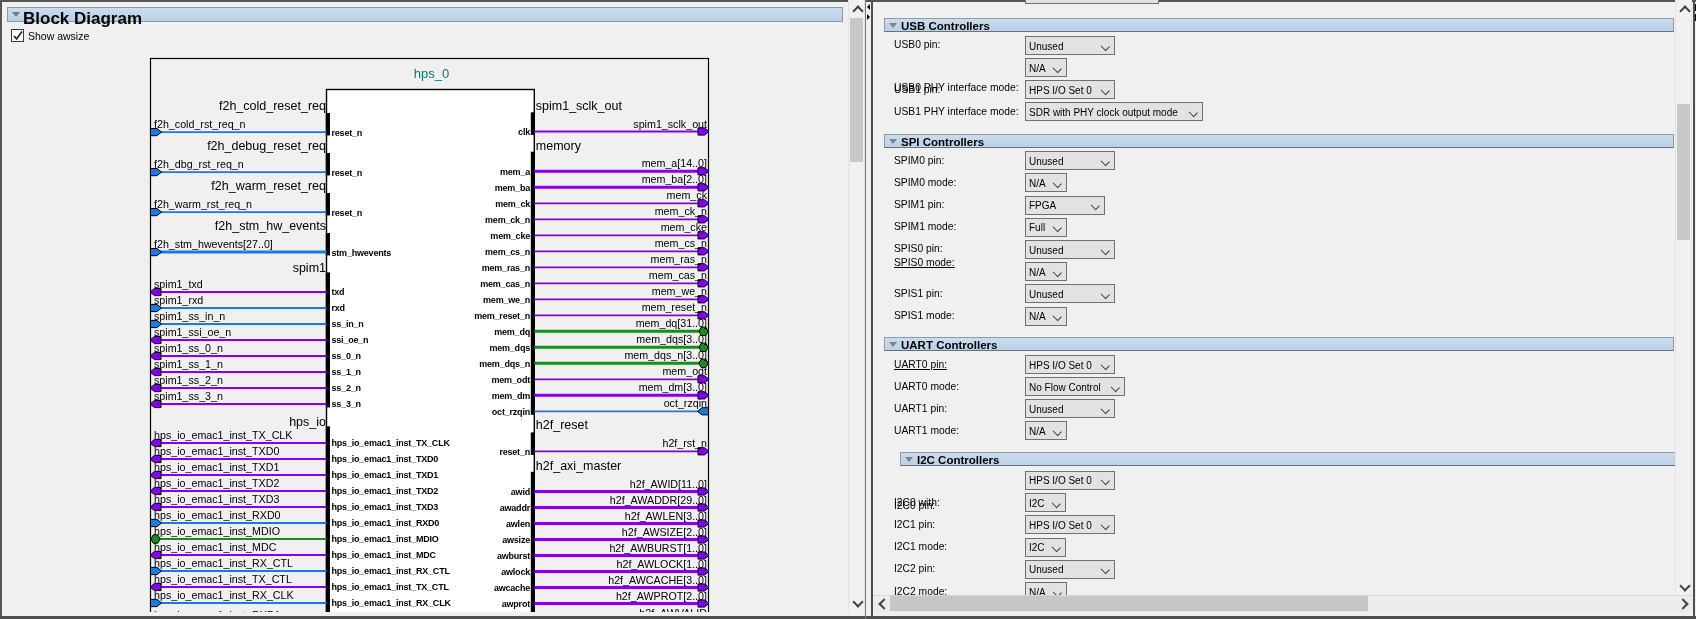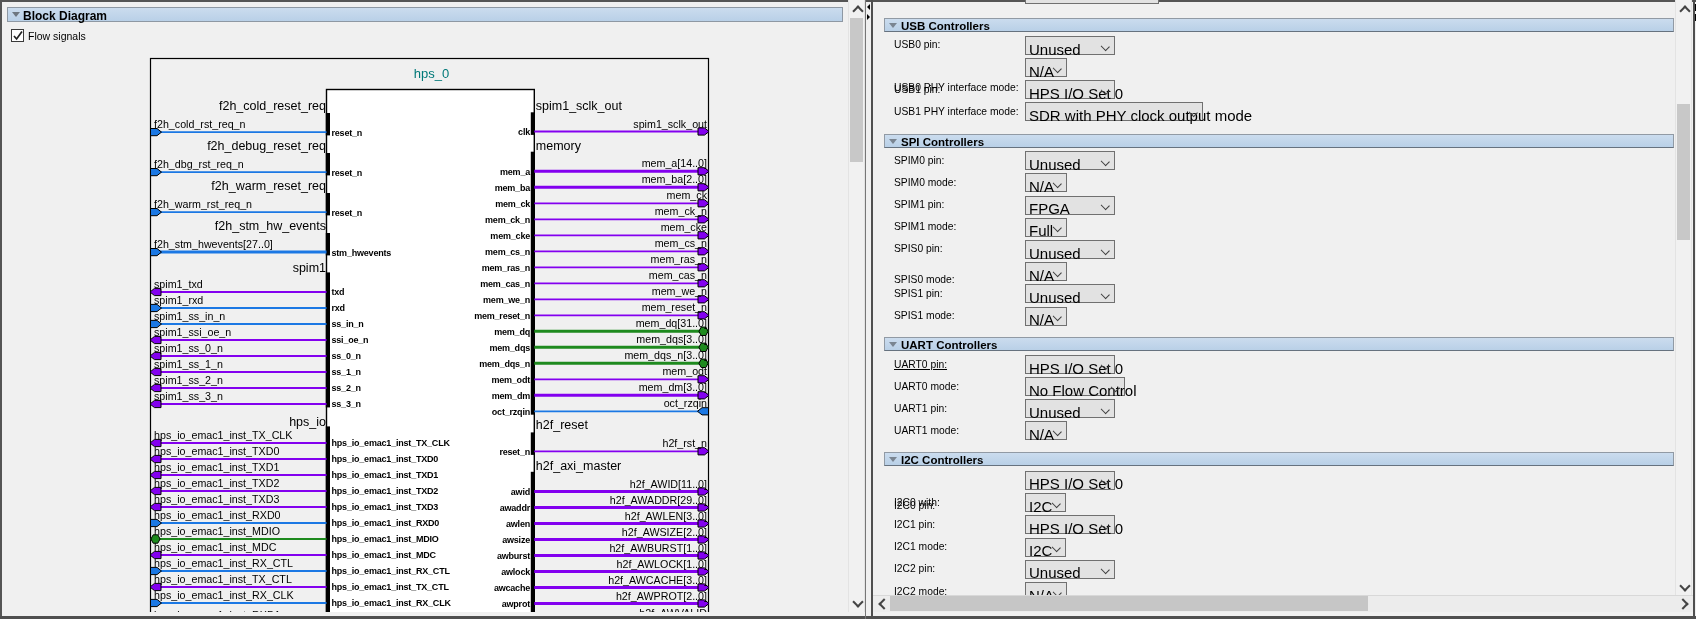--- a/index.html
+++ b/index.html
@@ -1,21 +1,21 @@
 <!DOCTYPE html>
 <html><head><meta charset="utf-8">
 <style>
 * { margin:0; padding:0; box-sizing:border-box; }
 html,body { width:1696px; height:619px; overflow:hidden; background:#f0f0f0;
   font-family:"Liberation Sans", sans-serif; position:relative; }
 .abs { position:absolute; }
 
 #bdhdr { position:absolute; left:7px; top:6.5px; width:835.5px; height:15px;
   background:linear-gradient(#cbdcee,#b9d0e7); border:1px solid #8e98a3; }
-#bdhdr b { position:absolute; left:15px; top:1.5px; font-size:12px; color:#000; }
+#bdhdr b { position:absolute; left:15px; top:1.5px; font-size:17px; color:#000; }
 #bdhdr .tri { position:absolute; left:3.5px; top:4.5px; width:0; height:0;
   border-left:4px solid transparent; border-right:4px solid transparent; border-top:5.5px solid #6e7780; }
 #cb { position:absolute; left:10.5px; top:29px; width:13px; height:13px; background:#fff;
   border:1.6px solid #3a3a3a; }
 #cb svg { position:absolute; left:0.2px; top:0.2px; }
 #cblbl { position:absolute; left:28px; top:30px; font-size:10.5px; color:#000; }
 
 .vtrack { position:absolute; background:#f1f1f1; border-left:1px solid #e3e3e3; border-right:1px solid #e3e3e3; }
 .thumbv { position:absolute; background:#c8c8c8; }
 .chev { }
@@ -27,40 +27,40 @@
 .leftc:before { transform:rotate(135deg); margin-left:3px; margin-top:1px; }
 .rightc:before{ transform:rotate(-45deg); margin-left:-1px; margin-top:1px; }
 
 .sect { position:absolute; left:884px; width:790px; height:14px;
   background:linear-gradient(#cbdcee,#b9d0e7); border:1px solid #919aa4; border-bottom-color:#66727f; }
 .sect b { position:absolute; left:16px; top:1px; font-size:11.5px; color:#000; }
 .sect .tri { position:absolute; left:4px; top:4px; width:0; height:0;
   border-left:4px solid transparent; border-right:4px solid transparent; border-top:5.5px solid #7a8591; }
 .lbl { position:absolute; left:894px; font-size:10.3px; line-height:11px; color:#000; }
 .dd { position:absolute; left:1025px; height:19px; background:#e2e2e2; border:1px solid #707070; }
-.dd span { position:absolute; left:3px; top:3.5px; font-size:15px; color:#000; white-space:nowrap; }
+.dd span { position:absolute; left:3px; top:3.5px; font-size:10px; color:#000; white-space:nowrap; }
 .dd .chev { position:absolute; right:5.5px; top:5.5px; width:6.5px; height:6.5px;
   border-right:1.7px solid #3f3f3f; border-bottom:1.7px solid #3f3f3f; transform:rotate(45deg) scale(1,0.85); }
 </style></head>
 <body>
 
 <div class="abs" style="left:0;top:0;width:1696px;height:1.5px;background:#555;"></div>
 <div class="abs" style="left:0;top:0;width:2px;height:619px;background:#555;"></div>
 <div class="abs" style="left:0;top:616px;width:1696px;height:3px;background:#4f4f4f;"></div>
 
 <div id="bdhdr">
     <span class="tri"></span>
     <b>Block Diagram</b>
   </div>
 <div id="cb">
     <svg width="12" height="12" viewBox="0 0 12 12">
       <path d="M2 6 L4.6 9 L10 1.5" stroke="#222" stroke-width="1.7" fill="none"></path>
     </svg>
   </div>
-<div id="cblbl">Flow signals</div>
+<div id="cblbl">Show awsize</div>
 <svg width="848" height="612" viewBox="0 0 848 612" style="position:absolute;left:0;top:0;">
 <rect x="150.5" y="58.5" width="558.0" height="600" fill="none" stroke="#000" stroke-width="1.2"></rect>
 <rect x="326.5" y="89.5" width="207.79999999999995" height="560" fill="#ffffff" stroke="#000" stroke-width="1.4"></rect>
 <text x="431.5" y="77.5" text-anchor="middle" font-size="13" fill="#007878">hps_0</text>
 <rect x="325.8" y="113" width="4.2" height="22.400000000000006" fill="#000"></rect>
 <rect x="325.8" y="153" width="4.2" height="22.400000000000006" fill="#000"></rect>
 <rect x="325.8" y="193" width="4.2" height="22.400000000000006" fill="#000"></rect>
 <rect x="325.8" y="233" width="4.2" height="22.400000000000006" fill="#000"></rect>
 <rect x="325.8" y="272.4" width="4.2" height="135.0" fill="#000"></rect>
 <rect x="325.8" y="426.4" width="4.2" height="187.60000000000002" fill="#000"></rect>
@@ -321,35 +321,35 @@
 <div class="dd" style="top:151.2px;width:90px;">
     <span>Unused</span>
     <i class="chev"></i>
   </div>
 <div class="lbl" style="top:176.79999999999998px;">SPIM0 mode:</div>
 <div class="dd" style="top:173.39999999999998px;width:42px;">
     <span>N/A</span>
     <i class="chev"></i>
   </div>
 <div class="lbl" style="top:199.0px;">SPIM1 pin:</div>
-<div class="dd" style="top:195.6px;width:90px;">
+<div class="dd" style="top:195.6px;width:80px;">
     <span>FPGA</span>
     <i class="chev"></i>
   </div>
 <div class="lbl" style="top:221.2px;">SPIM1 mode:</div>
 <div class="dd" style="top:217.79999999999998px;width:42px;">
     <span>Full</span>
     <i class="chev"></i>
   </div>
 <div class="lbl" style="top:243.4px;">SPIS0 pin:</div>
 <div class="dd" style="top:240.0px;width:90px;">
     <span>Unused</span>
     <i class="chev"></i>
   </div>
-<div class="lbl" style="top:274px;">SPIS0 mode:</div>
+<div class="lbl" style="top:257px;text-decoration:underline;">SPIS0 mode:</div>
 <div class="dd" style="top:262.2px;width:42px;">
     <span>N/A</span>
     <i class="chev"></i>
   </div>
 <div class="lbl" style="top:287.79999999999995px;">SPIS1 pin:</div>
 <div class="dd" style="top:284.4px;width:90px;">
     <span>Unused</span>
     <i class="chev"></i>
   </div>
 <div class="lbl" style="top:310.0px;">SPIS1 mode:</div>
@@ -374,21 +374,21 @@
 <div class="lbl" style="top:402.59999999999997px;">UART1 pin:</div>
 <div class="dd" style="top:399.2px;width:90px;">
     <span>Unused</span>
     <i class="chev"></i>
   </div>
 <div class="lbl" style="top:424.49999999999994px;">UART1 mode:</div>
 <div class="dd" style="top:421.09999999999997px;width:42px;">
     <span>N/A</span>
     <i class="chev"></i>
   </div>
-<div class="sect" style="top:452.0px;">
+<div class="sect" style="top:452.0px;margin-left:16px;">
     <span class="tri"></span>
     <b>I2C Controllers</b>
   </div>
 <div class="lbl" style="top:474.29999999999995px;margin-top:26px;">I2C0 pin:</div>
 <div class="dd" style="top:470.9px;width:90px;">
     <span>HPS I/O Set 0</span>
     <i class="chev"></i>
   </div>
 <div class="lbl" style="top:496.54999999999995px;">I2C0 with:</div>
 <div class="dd" style="top:493.15px;width:41px;">

